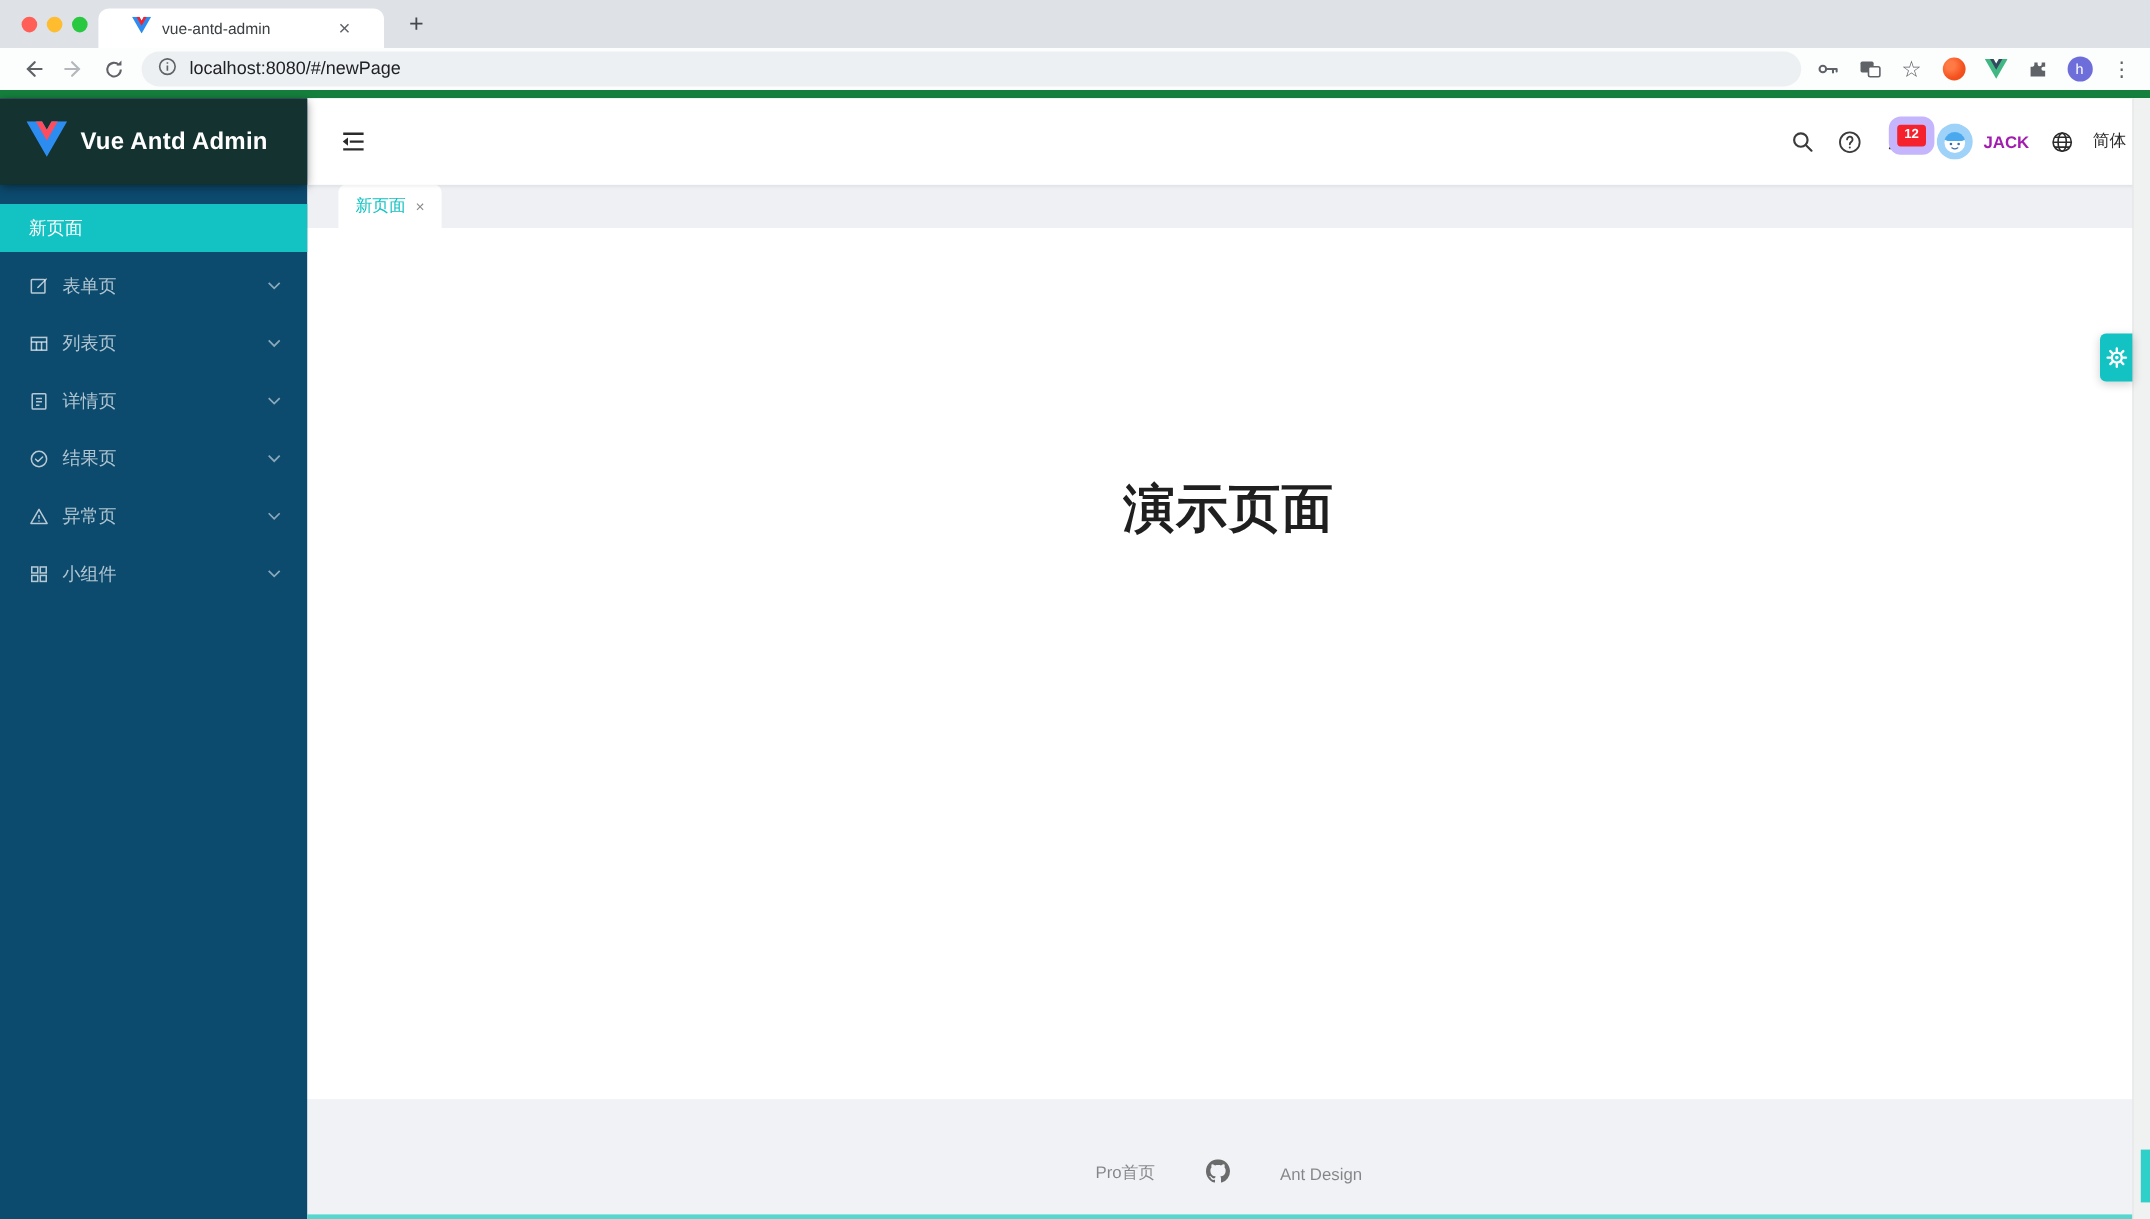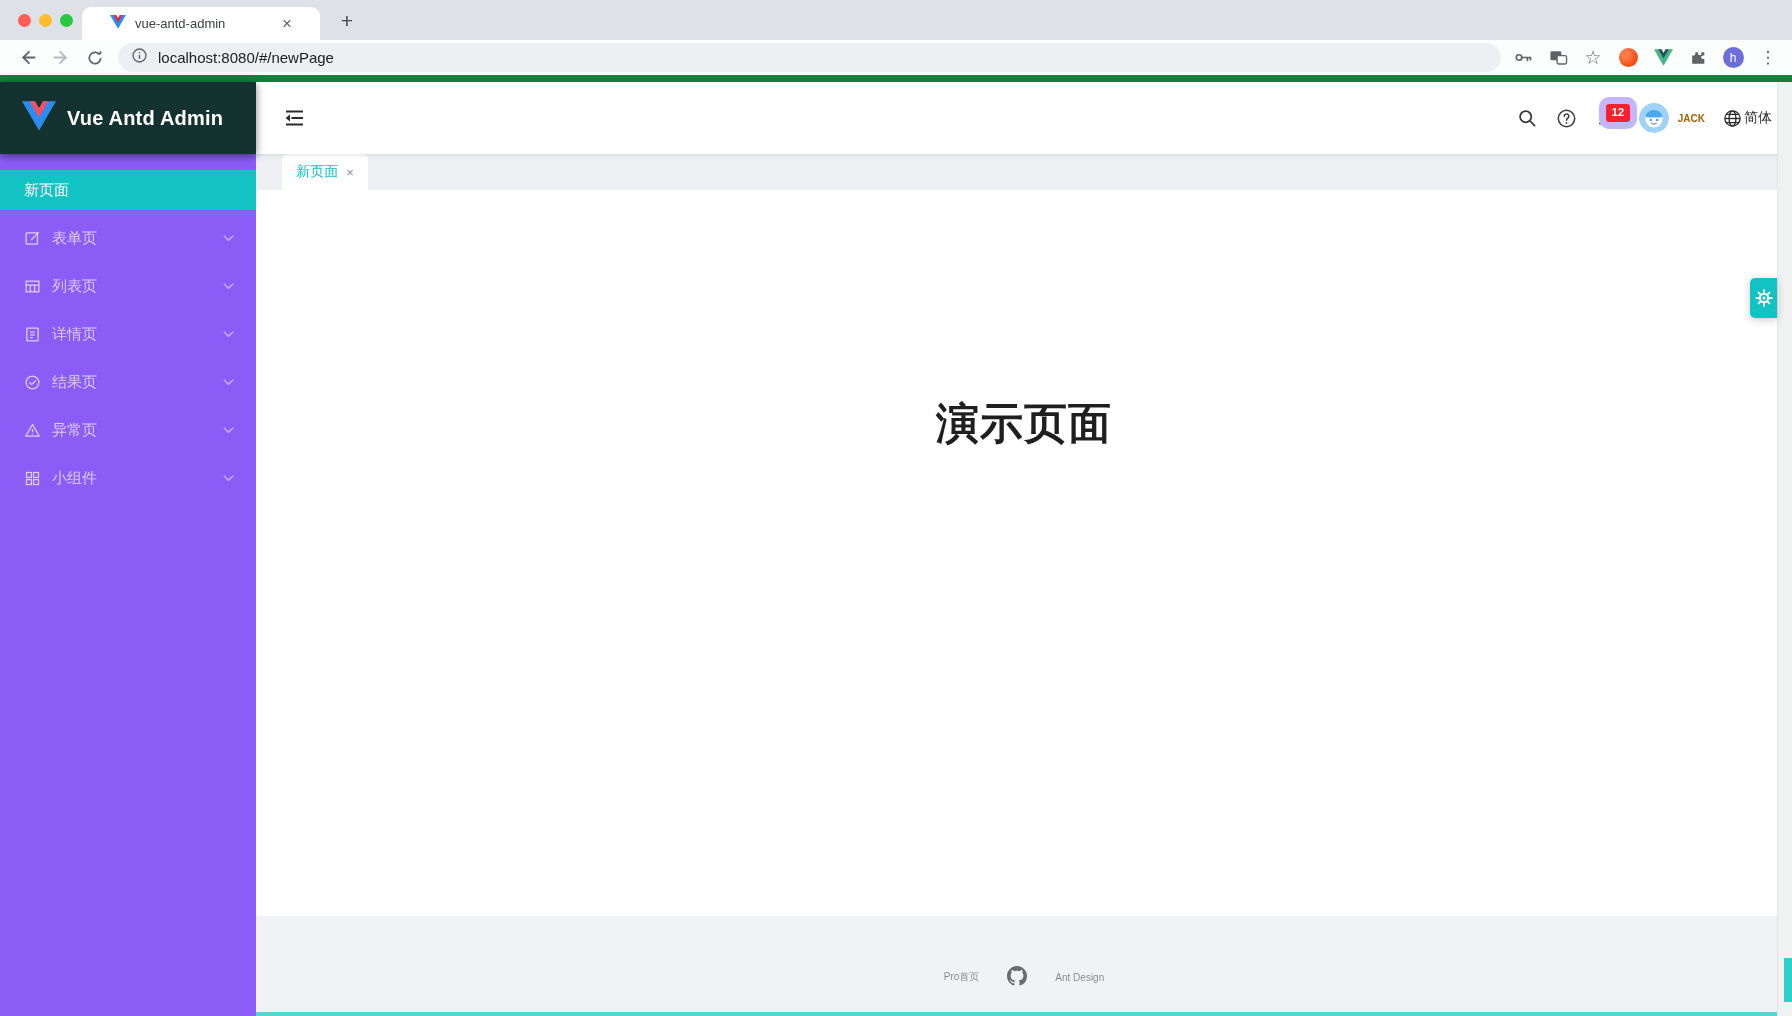--- a/index.html
+++ b/index.html
@@ -30,21 +30,21 @@
   .star { font-size:19px; color:#5f6368; }
   .orange-ext { width:19px; height:19px; border-radius:50%;
     background:radial-gradient(circle at 35% 35%, #ff7a45 20%, #f4511e 60%, #e64a19 100%); }
   .chrome-avatar { width:21px; height:21px; border-radius:50%; background:#6e6edb; color:#fff;
     font-size:12px; display:flex; align-items:center; justify-content:center; }
   .kebab { font-size:17px; color:#5f6368; letter-spacing:0; }
 
   
   .page { position:absolute; top:82px; left:0; right:0; bottom:0; background:#fff; }
 
-  .sidebar { position:absolute; left:0; top:0; width:256px; height:100%; background:#8b5cf6; z-index:5; }
+  .sidebar { position:absolute; left:0; top:0; width:256px; height:100%; background:#0c4a6e; z-index:5; }
   .logo-row { height:72px; background:#133230; display:flex; align-items:center; padding-left:22px;
     gap:11px; box-shadow:0 2px 8px rgba(0,0,0,.5); position:relative; z-index:2; }
   .logo-title { color:#fff; font-size:20px; font-weight:bold; letter-spacing:.2px; }
   .menu { padding-top:8px; }
   .menu-selected { height:40px; margin:8px 0 2px; background:#13c2c2; color:#fff; display:flex;
     align-items:center; padding:0 24px; font-size:15px; }
   .menu-item { height:40px; margin:8px 0; display:flex; align-items:center; padding:0 22px 0 24px;
     color:rgba(255,255,255,.68); font-size:15px; cursor:default; }
   .menu-item .mi-icon { width:17px; height:17px; margin-right:11px; flex:none; }
   .menu-item .mi-label { flex:1; }
@@ -53,38 +53,38 @@
   .app-header { position:absolute; left:256px; right:0; top:0; height:72px; background:#fff;
     box-shadow:0 1px 4px rgba(0,21,41,.12); display:flex; align-items:center;
     padding:0 20px 0 26px; z-index:4; }
   .fold { width:24px; height:24px; }
   .hdr-right { margin-left:auto; display:flex; align-items:center; }
   .hdr-ic { width:40px; height:40px; display:flex; align-items:center; justify-content:center; position:relative; }
   .badge { position:absolute; top:-1px; left:12px; background:#f5222d; color:#fff; font-size:11px;
     line-height:1; padding:3px 6px 3.5px; border-radius:10px; border:7px solid #c4b5fd; font-weight:bold; }
   .user { display:flex; align-items:center; gap:9px; margin:0 18px 0 12px; }
   .avatar { width:30px; height:30px; border-radius:50%; overflow:hidden; background:#cdeafc; flex:none; }
-  .username { font-size:10px; font-weight:bold; color:#a16207; }
-  .locale { display:flex; align-items:center; gap:2px; color:#2b2b2b; font-size:14px; }
+  .username { font-size:14px; font-weight:bold; color:#a21caf; }
+  .locale { display:flex; align-items:center; gap:16px; color:#2b2b2b; font-size:14px; }
 
   .tabbar { position:absolute; left:256px; right:0; top:72px; height:36px; background:#eef0f3;
     padding-left:26px; display:flex; align-items:flex-end; }
   .page-tab { height:36px; min-width:86px; background:#fff; border-radius:6px 6px 0 0;
     display:flex; align-items:center; justify-content:center; gap:8px; padding:0 12px; }
   .page-tab .pt-label { color:#13c2c2; font-size:14px; }
   .page-tab .pt-close { color:#8c8c8c; font-size:13px; }
 
   .content { position:absolute; left:256px; right:0; top:108px; bottom:100px; background:#fff;
     text-align:center; }
   .demo-heading { margin-top:205px; font-size:43px; font-weight:bold; color:#1f1f1f; letter-spacing:1px; }
 
   .app-footer { position:absolute; left:256px; right:0; bottom:0; height:100px; background:#f0f2f5;
     text-align:center; }
-  .footer-links { margin-top:50px; display:inline-flex; align-items:center; gap:28px;
-    color:rgba(0,0,0,.45); font-size:10px; }
+  .footer-links { margin-top:50px; display:inline-flex; align-items:center; gap:42px;
+    color:rgba(0,0,0,.45); font-size:14px; }
   .footer-links a { color:rgba(0,0,0,.45); text-decoration:none; }
   .copyright { margin-top:9px; color:rgba(0,0,0,.45); font-size:14px; }
 
   .settings-btn { position:absolute; right:15px; top:196px; width:27px; height:40px; background:#13c2c2;
     border-radius:5px 0 0 5px; display:flex; align-items:center; justify-content:center;
     box-shadow:0 2px 8px rgba(0,0,0,.2); z-index:8; }
 
   .scrollbar { position:absolute; right:0; top:0; width:15px; height:100%; background:#f0f1f1;
     border-left:1px solid #e4e5e5; z-index:7; }
   .scroll-teal { position:absolute; right:0; bottom:14px; width:8px; height:44px; background:#2fd0c9; }

